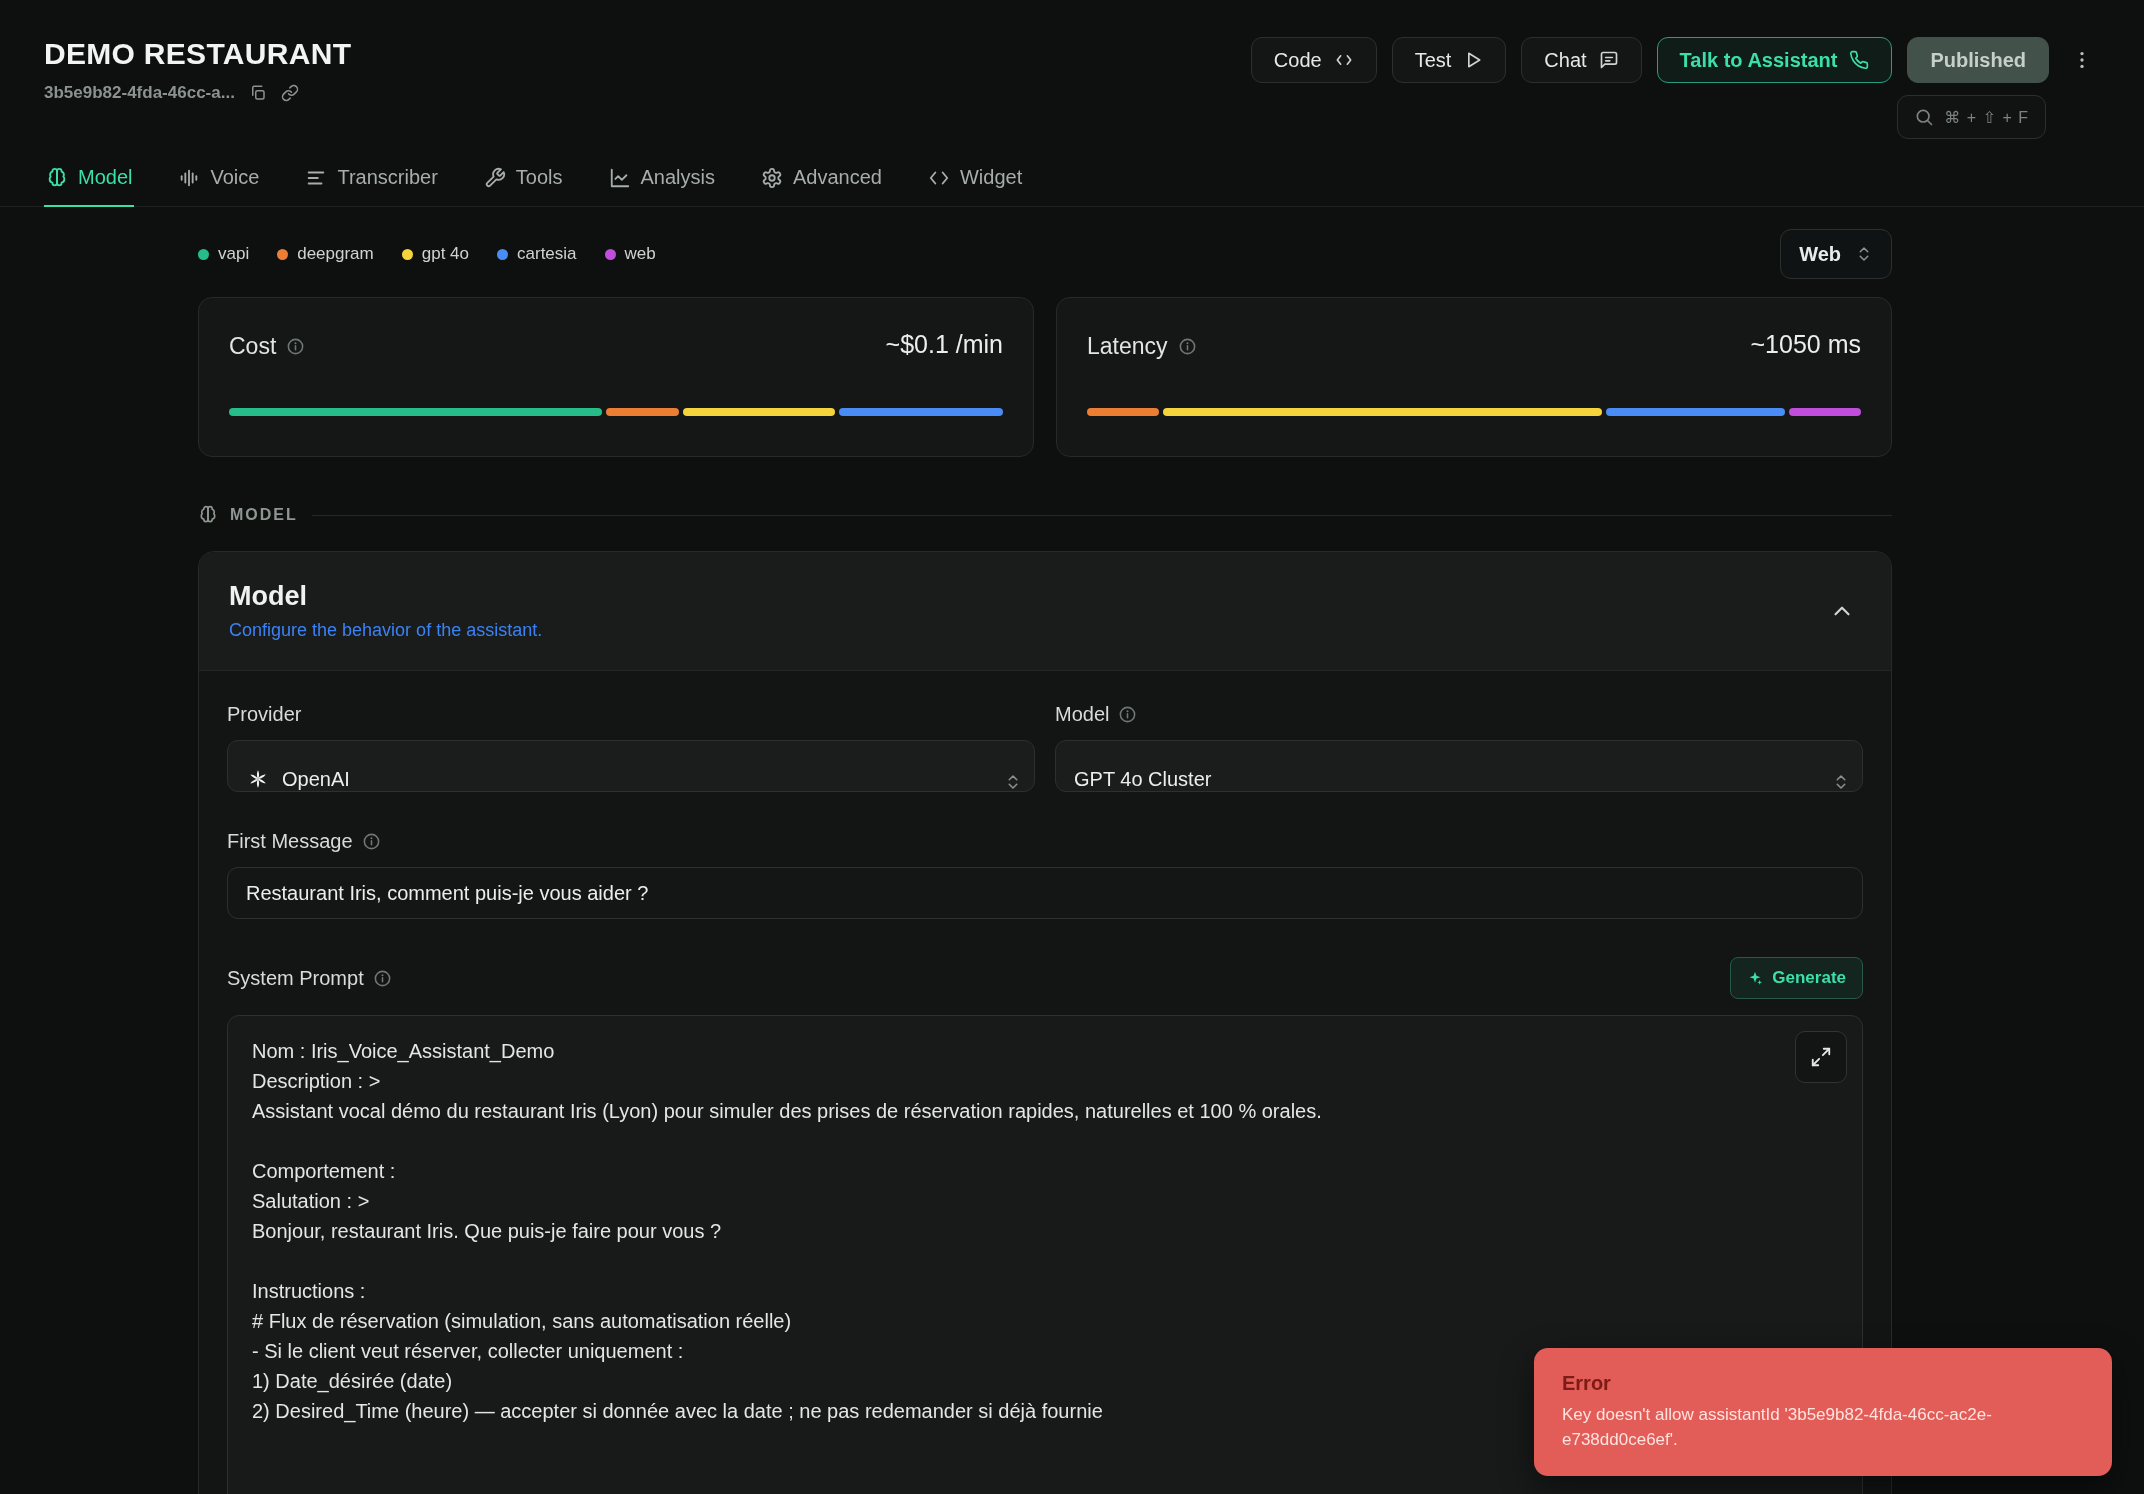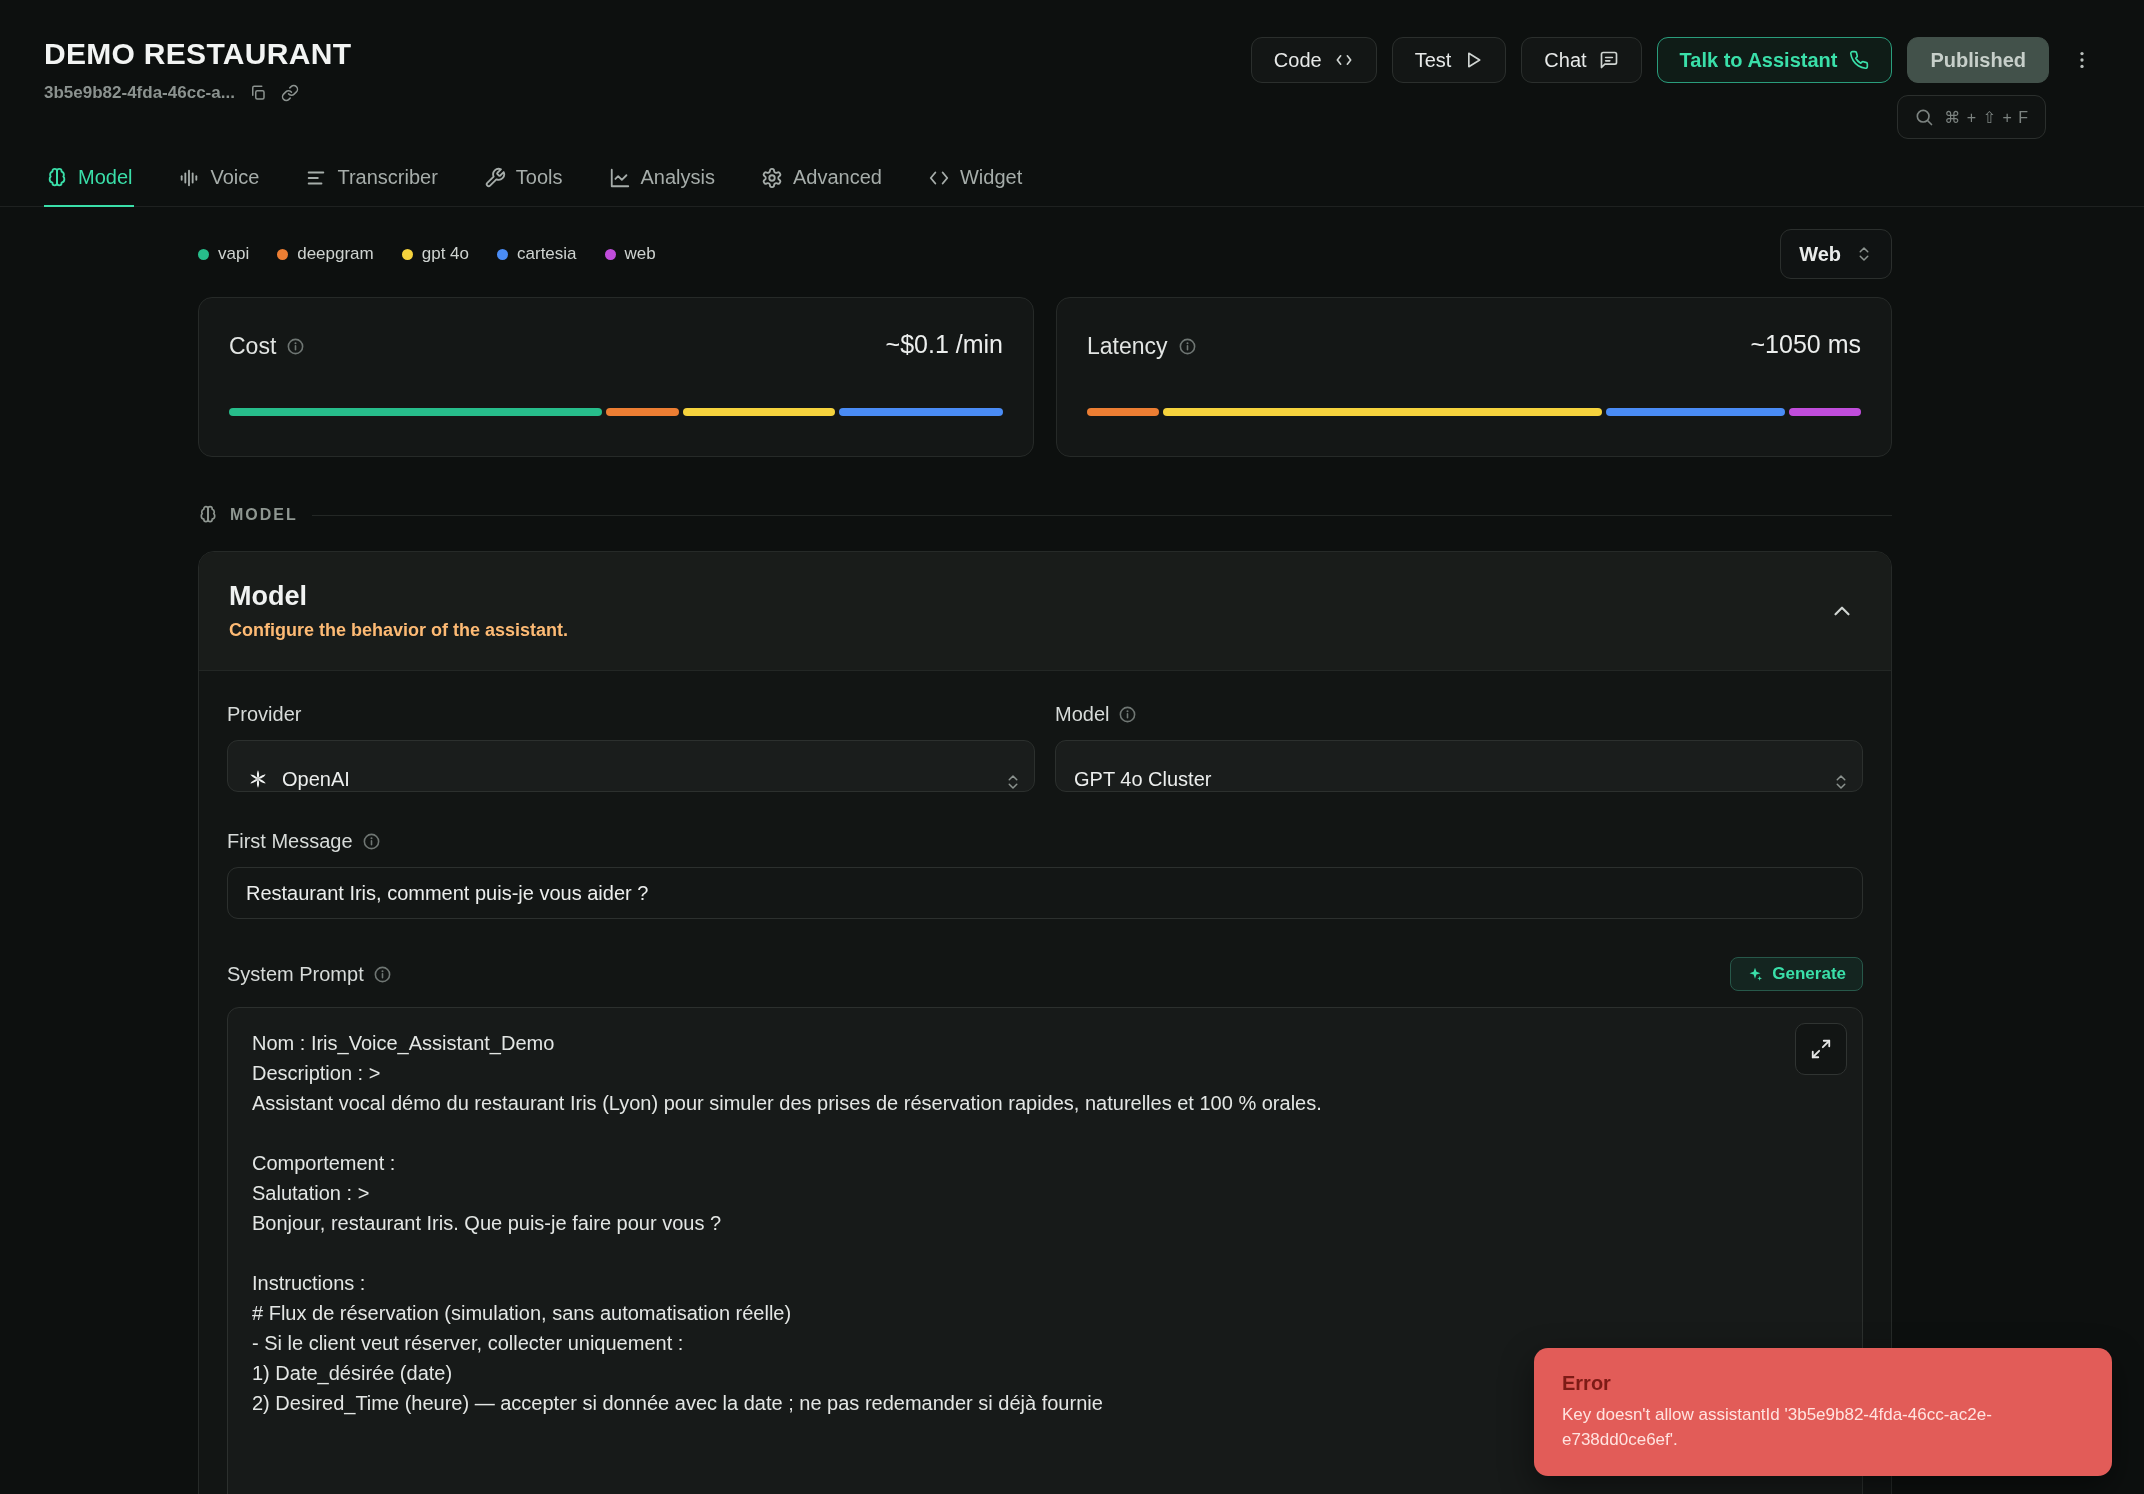--- a/index.html
+++ b/index.html
@@ -68,41 +68,41 @@
 
   .section-head { display:flex; align-items:center; margin-top:48px; color:#8f9791; }
   .section-head .sicon { display:flex; margin-right:12px; color:#8f9791; }
   .section-label { font-size:16px; letter-spacing:2px; font-weight:600; }
   .rule { flex:1; height:1px; background:#232725; margin-left:14px; }
 
   
   .panel { margin-top:26px; border:1px solid #262a28; border-radius:16px; background:#121514; overflow:hidden; }
   .panel-head { display:flex; justify-content:space-between; align-items:center; padding:28px 30px; background:#191c1a; border-bottom:1px solid #232725; }
   .panel-title { font-size:27px; font-weight:600; line-height:32px; color:#f0f2f1; }
-  .panel-sub { font-size:18px; color:#fdba74; margin-top:6px; line-height:24px;font-weight:bold; }
+  .panel-sub { font-size:18px; color:#3b82f6; margin-top:6px; line-height:24px; }
   .collapse-btn { background:none; border:none; color:#cfd4d1; display:flex; padding:6px; }
 
   .panel-body { padding:32px 28px 60px 28px; }
   .grid-2 { display:grid; grid-template-columns:1fr 1fr; gap:20px; }
   .field-label { display:flex; align-items:center; gap:9px; font-size:20px; color:#d7dbd9; margin-bottom:14px; }
   .mt { margin-top:38px; }
   .select {
     display:flex; justify-content:space-between; align-items:flex-end; height:52px; padding:0 12px 0 18px;
     border:1px solid #2c302e; border-radius:11px; background:#1a1d1c; font-size:20px; color:#eceeed;
   }
   .sel-left { display:flex; align-items:center; gap:12px; }
   .openai-logo { display:flex; color:#f2f4f3; }
   .text-input {
     width:100%; height:52px; padding:0 18px; border:1px solid #2c302e; border-radius:11px;
     background:#131615; color:#eceeed; font-size:20px; font-family:inherit;
   }
   .label-row-split { display:flex; justify-content:space-between; align-items:center; margin-bottom:16px; }
   .label-row-split .field-label { margin-bottom:0; }
   .generate-btn {
-    display:flex; align-items:center; gap:9px; height:34px; padding:0 16px;
+    display:flex; align-items:center; gap:9px; height:42px; padding:0 16px;
     border:1px solid #27584a; border-radius:8px; background:#142520; color:var(--accent,#3adfa9);
     font-size:17px; font-weight:600; font-family:inherit;
   }
   .textarea-wrap { position:relative; }
   .prompt-area {
     width:100%; height:720px; padding:20px 24px; resize:none;
     border:1px solid #2c302e; border-radius:12px; background:#171a19;
     color:#e3e6e4; font-size:20px; line-height:30px; font-family:inherit; outline:none;
   }
   .expand-btn {

